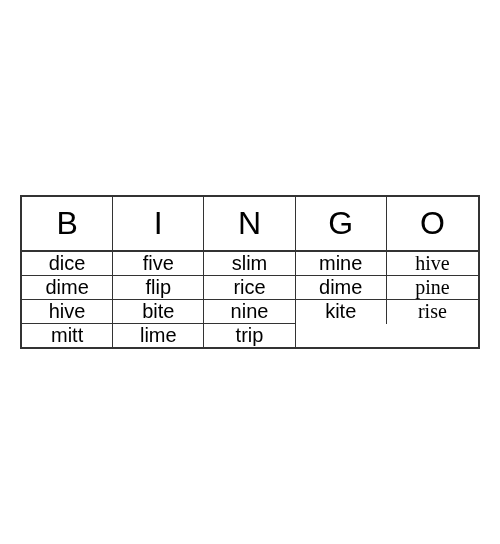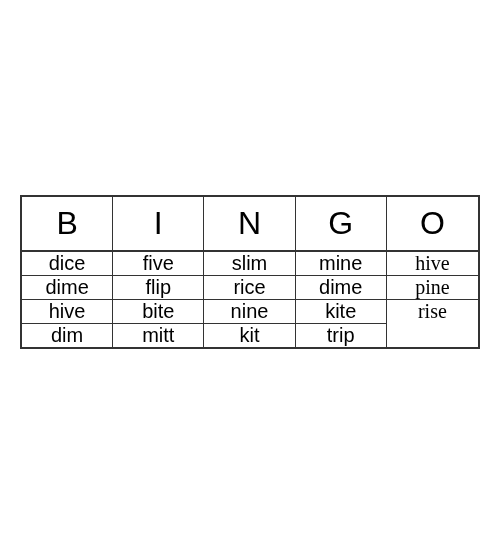--- a/index.html
+++ b/index.html
@@ -83,18 +83,17 @@
       <div class="bingo-cell">dime</div>
       <div class="bingo-cell">flip</div>
       <div class="bingo-cell">rice</div>
       <div class="bingo-cell">dime</div>
       <div class="bingo-cell">pine</div>
       <div class="bingo-cell">hive</div>
       <div class="bingo-cell">bite</div>
       <div class="bingo-cell">nine</div>
       <div class="bingo-cell">kite</div>
       <div class="bingo-cell">rise</div>
-      <div class="bingo-cell">dim</div>
       <div class="bingo-cell">mitt</div>
-      <div class="bingo-cell">kit</div>
+      <div class="bingo-cell">lime</div>
       <div class="bingo-cell">trip</div>
     </div>
 </div>
 
 </body></html>

